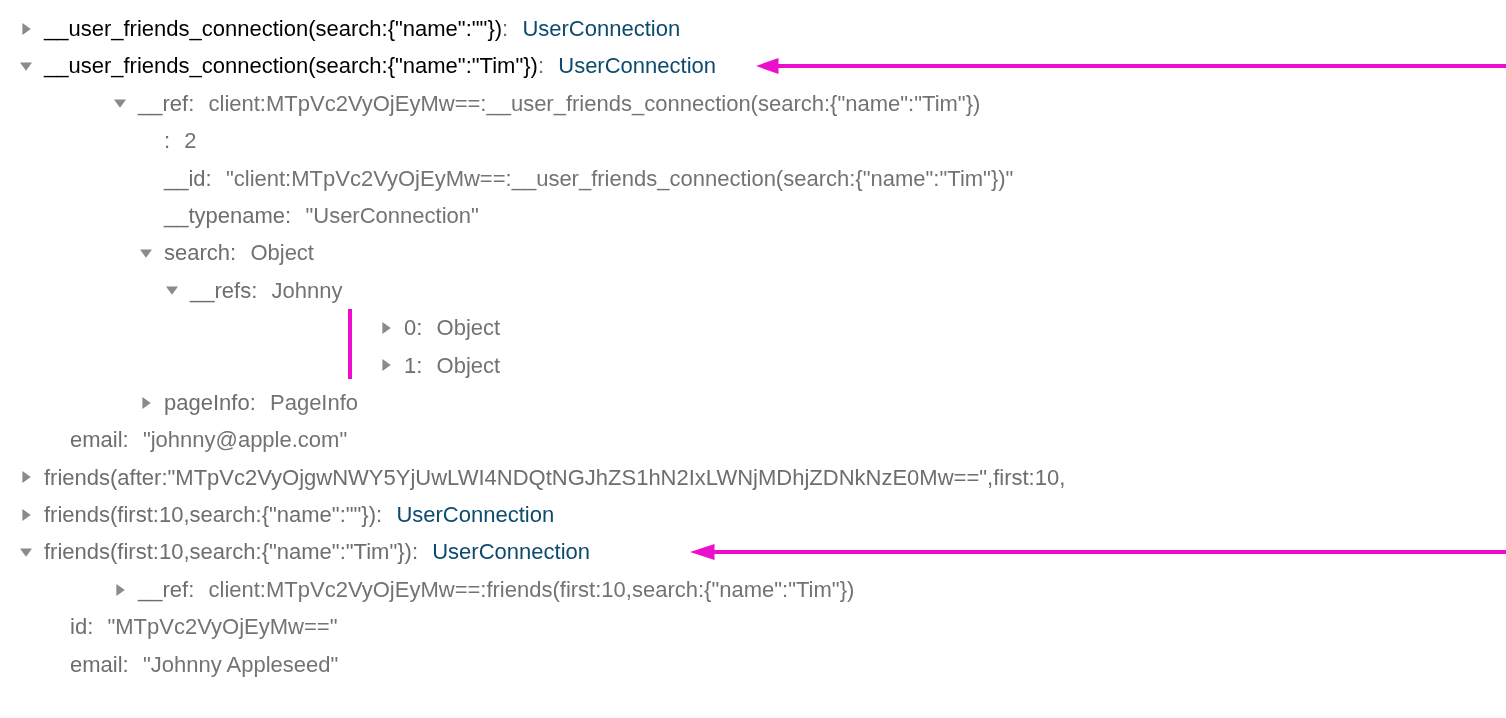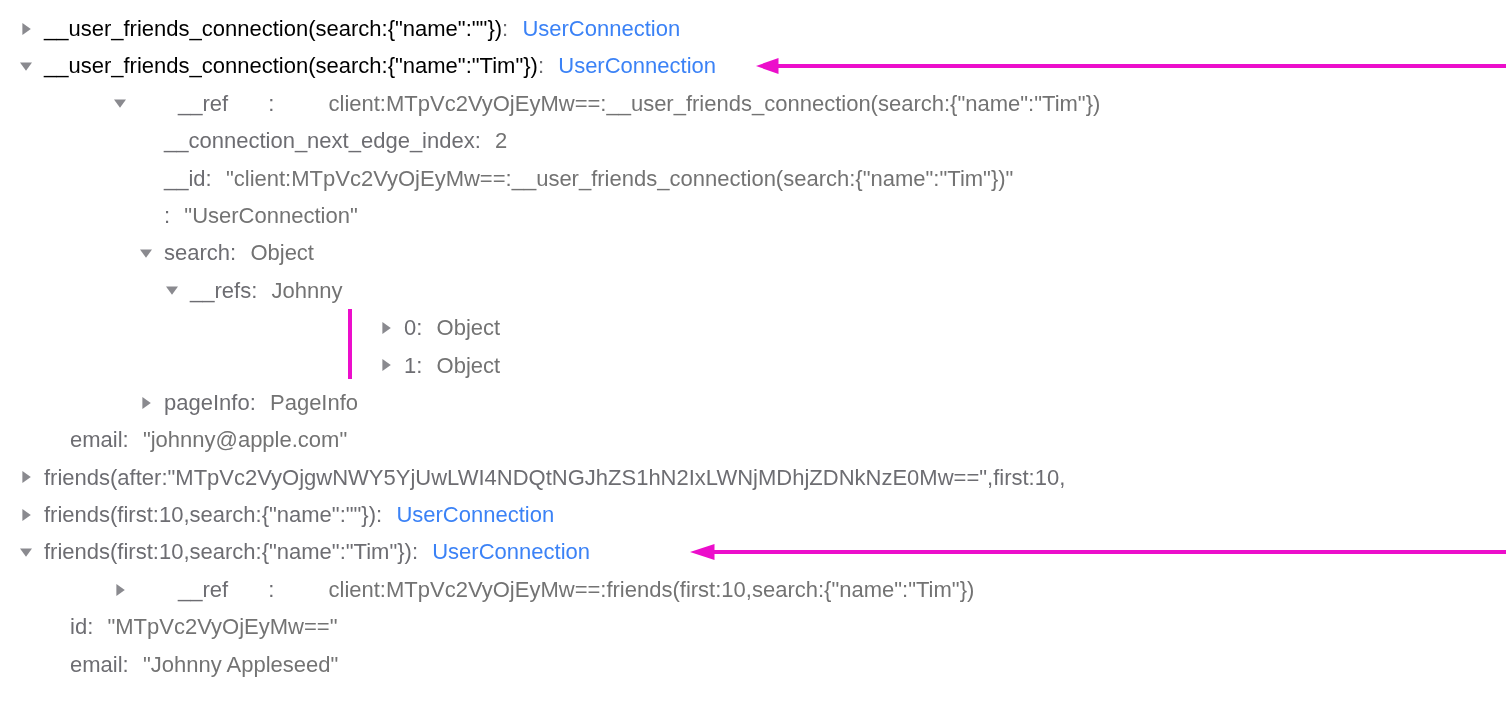--- a/index.html
+++ b/index.html
@@ -14,21 +14,21 @@
       overflow-x: hidden;
       position: relative;
     }
     .row {
       display: flex;
       align-items: center;
       position: relative;
     }
     .indent-0 { padding-left: 0; }
     .indent-1 { padding-left: 26px; }
-    .indent-2 { padding-left: 94px; gap: 40px; }
+    .indent-2 { padding-left: 94px; }
     .indent-3 { padding-left: 120px; }
     .indent-4 { padding-left: 146px; }
     .indent-6b { padding-left: 360px; }
 
     .tri {
       display: inline-flex;
       align-items: center;
       justify-content: center;
       width: 16px;
       height: 16px;
@@ -38,21 +38,21 @@
       flex-shrink: 0;
     }
     .tri svg { width: 12px; height: 12px; display: block; }
     .tri.open svg { transform: rotate(90deg); }
     .spacer { display: inline-block; width: 26px; flex-shrink: 0; }
 
     .key { color: #6d6d72; }
     .key-black { color: #000; }
     .sep { color: #6d6d72; margin: 0 2px 0 0; }
     .val { color: #737373; }
-    .typename { color: #3b82f6; }
+    .typename { color: #0c4a6e; }
 
     .arrow {
       flex-grow: 1;
       margin-left: 40px;
       height: 22px;
       position: relative;
       min-width: 100px;
     }
     .arrow svg {
       position: absolute;
@@ -105,34 +105,34 @@
         <path d="M2 0 L9 5 L2 10 Z" fill="currentColor"></path>
       </svg>
     </span>
   <span class="key">__ref</span>
   <span class="sep">:&nbsp;&nbsp;</span>
   <span class="val">client:MTpVc2VyOjEyMw==:__user_friends_connection(search:{"name":"Tim"})</span>
 </div>
 
 <div class="row indent-3">
   <span class="spacer"></span>
-  <span class="key">__connection_next_edge_index</span>
   <span class="sep">:&nbsp;&nbsp;</span>
   <span class="val">2</span>
 </div>
 
 <div class="row indent-3">
   <span class="spacer"></span>
   <span class="key">__id</span>
   <span class="sep">:&nbsp;&nbsp;</span>
   <span class="val">"client:MTpVc2VyOjEyMw==:__user_friends_connection(search:{"name":"Tim"})"</span>
 </div>
 
 <div class="row indent-3">
   <span class="spacer"></span>
+  <span class="key">__typename</span>
   <span class="sep">:&nbsp;&nbsp;</span>
   <span class="val">"UserConnection"</span>
 </div>
 
 <div class="row indent-3">
   <span class="tri open">
       <svg viewBox="0 0 10 10">
         <path d="M2 0 L9 5 L2 10 Z" fill="currentColor"></path>
       </svg>
     </span>

